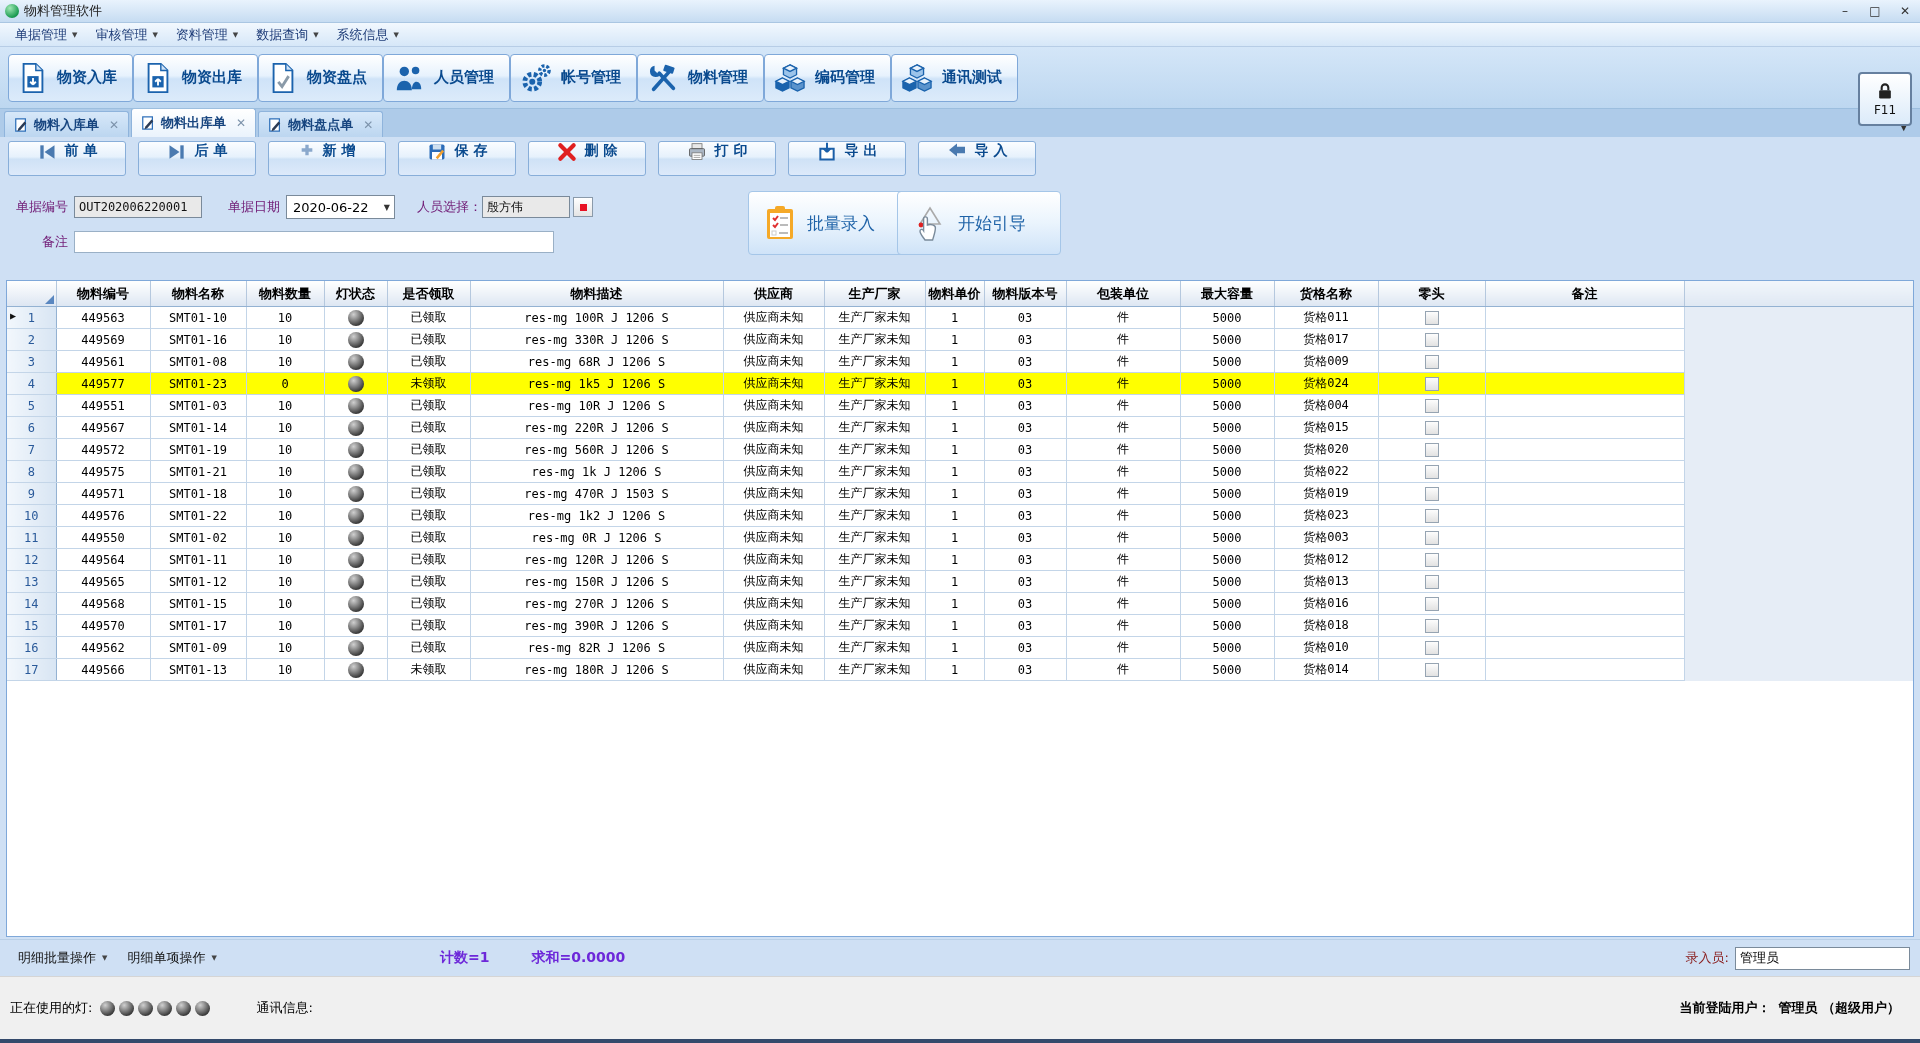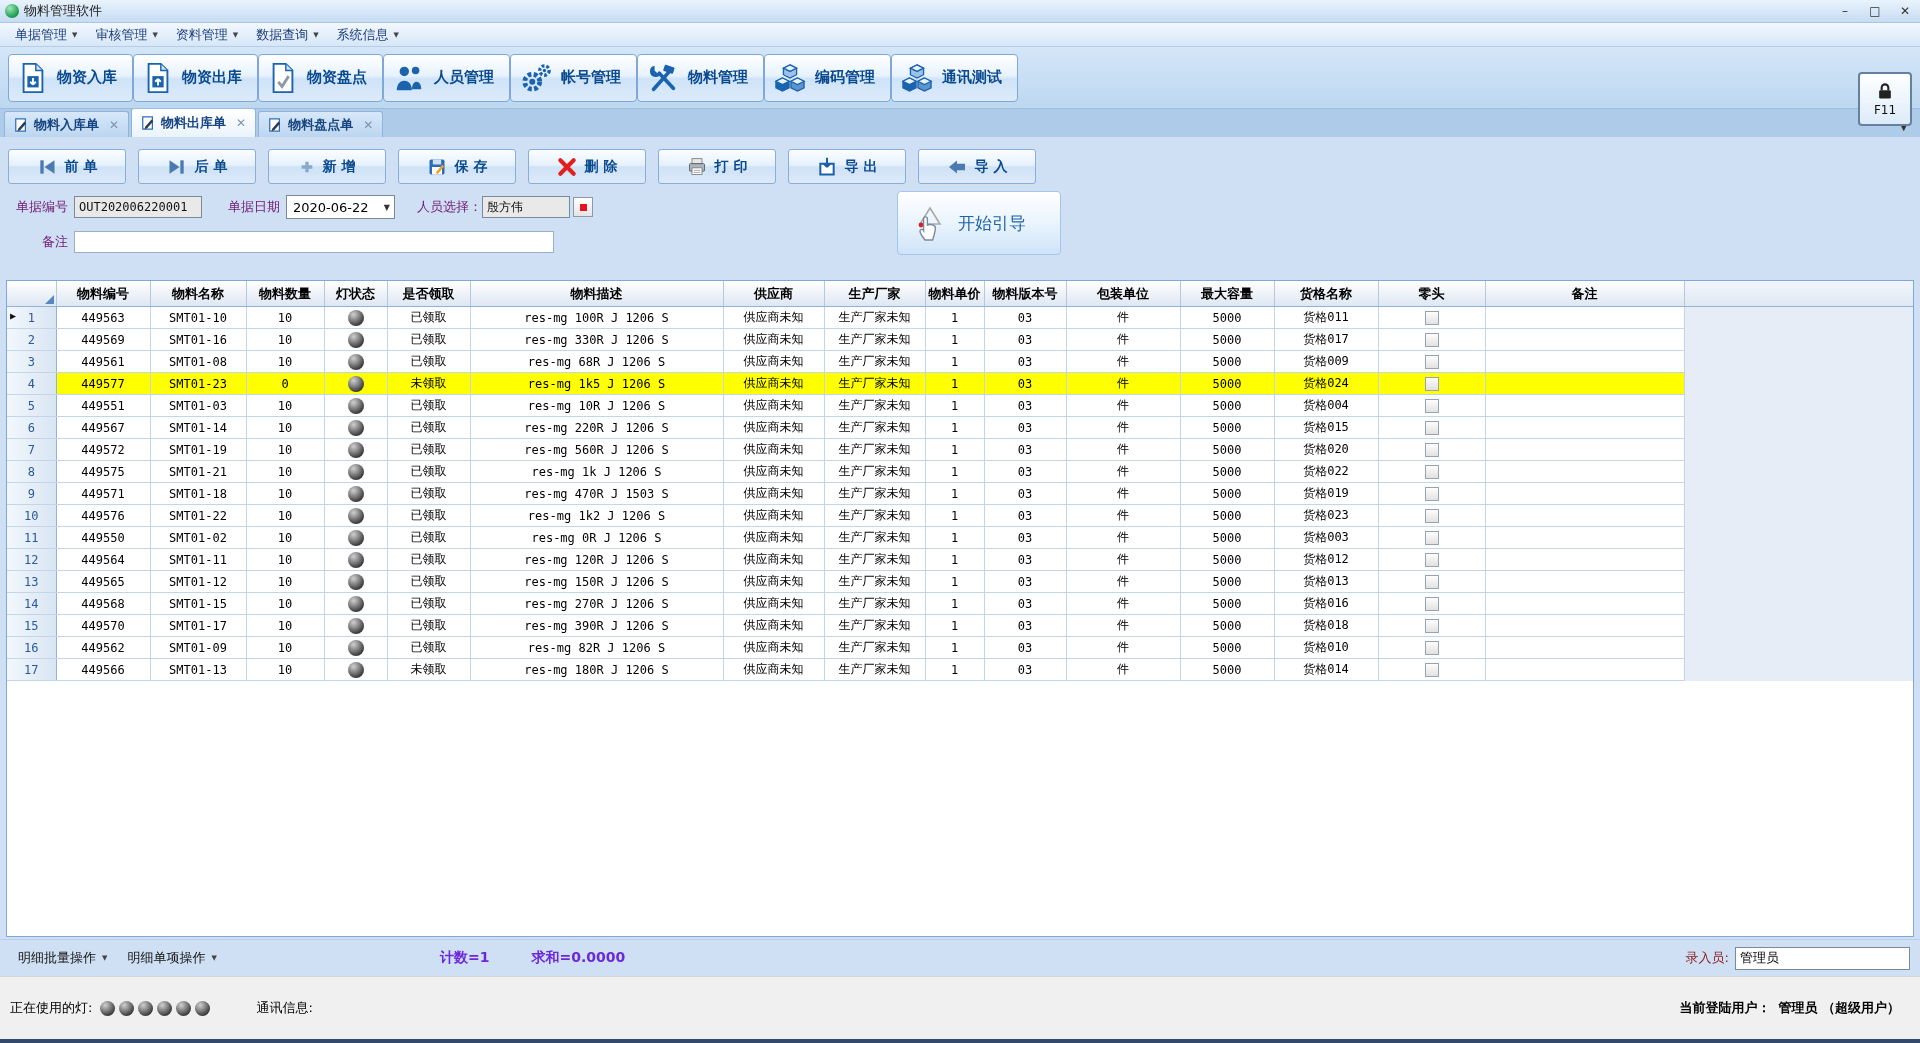--- a/index.html
+++ b/index.html
@@ -37,24 +37,24 @@
   .tab{height:25px;display:flex;align-items:center;gap:6px;padding:0 9px;margin-right:2px;
        font-size:13px;font-weight:bold;color:#17457f;
        background:linear-gradient(#d7e8f9,#bcd6f0);border:1px solid #8fb4dc;border-bottom:none;
        border-radius:3px 3px 0 0;}
   .tab.active{background:linear-gradient(#ffffff,#eaf3fc);height:28px;}
   .tab-close{color:#7d93ab;font-size:12px;font-weight:normal;margin-left:4px;}
   .tab-overflow{margin-left:auto;color:#333;font-size:11px;padding:0 8px 4px 0;}
   
   .content{flex:1 1 auto;position:relative;background:#cfe0f4;}
   .actionbar{position:absolute;top:4px;left:8px;display:flex;gap:12px;}
-  .abtn{height:33px;min-width:96px;display:inline-flex;align-items:center;justify-content:center;gap:8px;
+  .abtn{height:33px;min-width:96px;display:inline-flex;align-items:flex-start;justify-content:center;gap:8px;
         padding:0 10px;border:1px solid #88aed9;border-radius:3px;
         background:linear-gradient(#fbfdff,#e6f1fc 45%,#cfe2f6 52%,#ddeafa);
-        font-size:14px;font-weight:bold;color:#0a4a8e;margin-top:8px;}
+        font-size:14px;font-weight:bold;color:#0a4a8e;}
   .formrow1{position:absolute;top:58px;left:16px;display:flex;align-items:center;font-size:13px;}
   .flabel{color:#701a75;}
   .finput{height:20px;border:1px solid #7a8a9a;background:#e9e9e9;font-size:12px;
           font-family:"DejaVu Sans Mono",monospace;padding:0 4px;color:#111;}
   .dateddl{width:97px;height:22px;border:1px solid #7a8a9a;background:#fff;display:flex;
            align-items:center;justify-content:space-between;padding:0 4px 0 6px;font-size:13px;}
   .ddlarrow{font-size:8px;color:#333;}
   .redbtn{width:18px;height:18px;border:1px solid #8a9aaa;background:linear-gradient(#fff,#e4e4e4);
           display:flex;align-items:center;justify-content:center;margin-left:3px;}
   .redbtn .sq{width:7px;height:7px;background:#e81123;}
@@ -377,20 +377,36 @@
       <span class="redbtn">
           <span class="sq"></span>
         </span>
     </div>
 
     <div class="remarkrow">
       <span class="flabel" style="display:inline-block;width:52px;text-align:right;margin-right:6px;">备注</span>
       <input value="" style="">
     </div>
 
+    <div class="featbtn" style="left:748px;width:134px;">
+      <span>
+        <svg width="34" height="36" viewBox="0 0 34 36">
+            <rect x="4" y="4" width="26" height="30" rx="2" fill="#f5a928"></rect>
+            <rect x="7" y="8" width="20" height="24" fill="#fff"></rect>
+            <rect x="12" y="1" width="10" height="6" rx="2" fill="#f5a928"></rect>
+            <path d="M10 13l2 2 3-4" stroke="#e03030" stroke-width="2" fill="none"></path>
+            <path d="M17 13h8" stroke="#bbb" stroke-width="2"></path>
+            <path d="M10 20l2 2 3-4" stroke="#e03030" stroke-width="2" fill="none"></path>
+            <path d="M17 20h8" stroke="#bbb" stroke-width="2"></path>
+            <rect x="9" y="26" width="4" height="4" fill="none" stroke="#ccc"></rect>
+            <path d="M16 28h9" stroke="#bbb" stroke-width="2"></path>
+          </svg>
+        </span>
+      <span>批量录入</span>
+    </div>
     <div class="featbtn" style="left:897px;width:134px;">
       <span>
         <svg width="36" height="38" viewBox="0 0 36 38">
             <path d="M18 4L28 20H8z" fill="none" stroke="#aaa" stroke-width="1.6"></path>
             <circle cx="9" cy="21" r="2.4" fill="#e02020"></circle>
             <circle cx="20" cy="23" r="1.8" fill="#2255cc"></circle>
             <path d="M13 36c-2-3-5-6-5-9 0-2 2.6-2.2 3.6-.4V15c0-2.8 3.8-2.8 3.8 0v6c3-1 8-.2 8 2.8 0 4-1.6 8-2.8 12.2z" fill="#fff" stroke="#7a8a9a" stroke-width="1.4"></path>
           </svg>
         </span>
       <span>开始引导</span>

